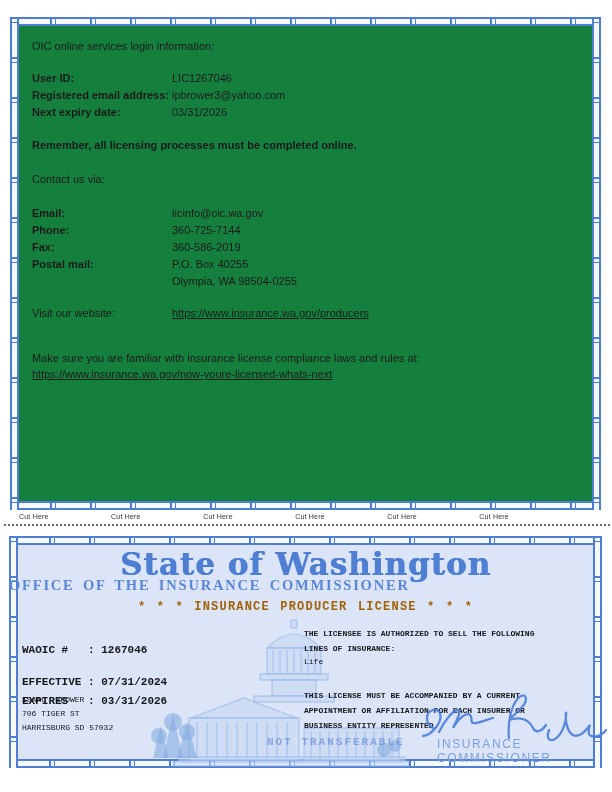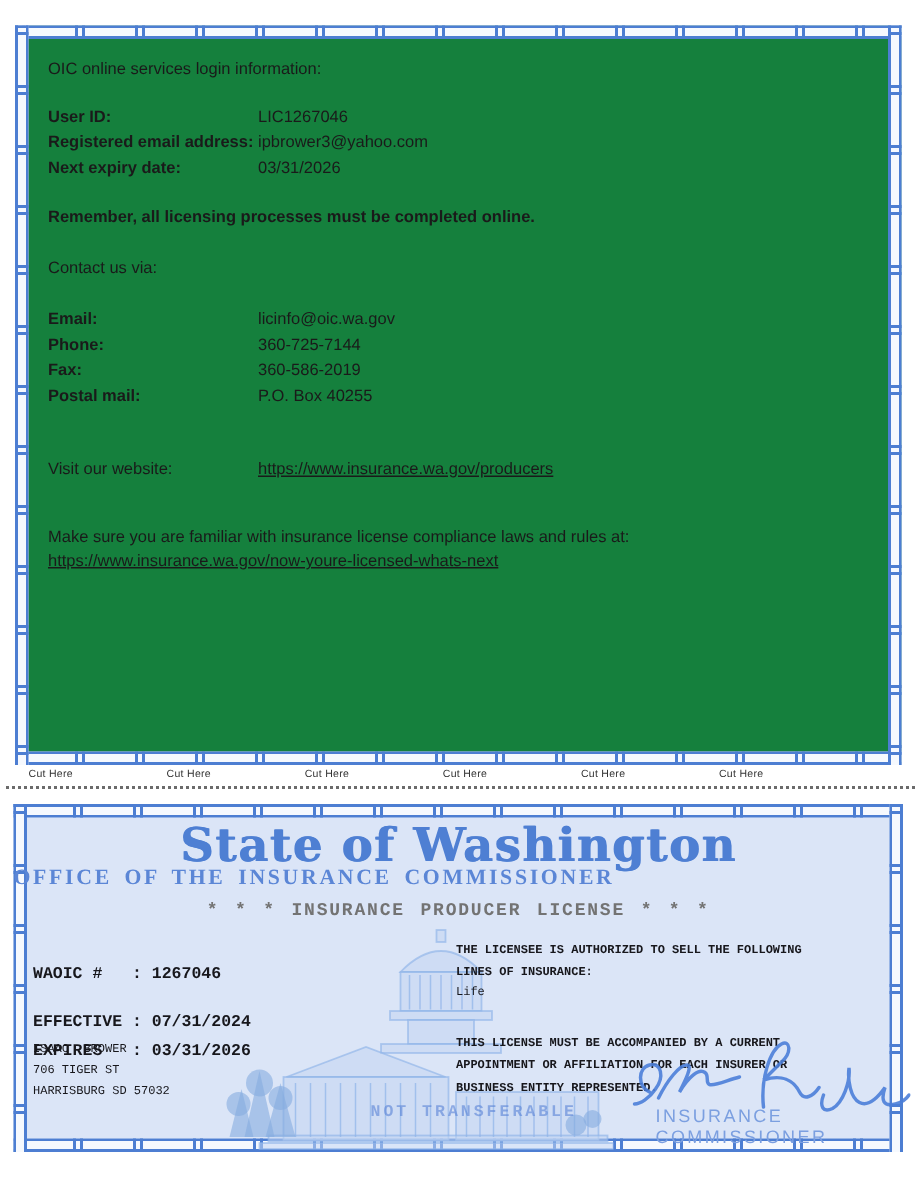--- a/index.html
+++ b/index.html
@@ -65,34 +65,35 @@
     font-size:31px; color:#4e7fd3; letter-spacing:1px;
     text-shadow:0.6px 0 0 #4e7fd3;
   }
   .office-title {
     position:absolute; top:41px; left:0; right:0; text-align:left;
     font-family:"Liberation Serif", serif; font-weight:bold;
     font-size:14.5px; color:#5b86d6; letter-spacing:1.8px; word-spacing:3px;
   }
   .banner {
     position:absolute; top:64px; left:0; right:0; text-align:center;
-    font-weight:bold; font-size:12px; letter-spacing:1.2px; word-spacing:2px; color:#737373;
+    font-weight:bold; font-size:12px; letter-spacing:1.2px; word-spacing:2px; color:#a16207;
   }
   .mono-line { position:absolute; white-space:pre; }
   .big-line  { font-size:11px; font-weight:bold;margin-top:18px; }
   .sm-line   { font-size:8px;  font-weight:normal; }
   .rcol {
     position:absolute; left:295px; width:238px;
     font-size:8px; font-weight:bold; line-height:15px;
   }
   .life-line { position:absolute; left:295px; font-size:8px; font-weight:normal; }
   .not-transferable {
     position:absolute; left:238px; top:200px;
     font-size:11px; font-weight:bold; letter-spacing:2px;
     color:rgba(92,133,214,0.62);
+    padding-left:20px;
   }
   .commissioner-label {
     position:absolute; left:428px; top:201px;
     font-family:"Liberation Sans", sans-serif;
     font-size:12px; letter-spacing:1.6px; color:#7b9fe0;
   }
   .capitol-wm { position:absolute; left:130px; top:82px; width:270px; height:150px; }
   .signature  { position:absolute; left:408px; top:152px; width:190px; height:62px; }
 </style>
 </head>
@@ -131,20 +132,23 @@
     <span class="lbl">Phone:</span>
     <span class="val">360-725-7144</span>
   </div>
   <div class="row" style="top:224px">
     <span class="lbl">Fax:</span>
     <span class="val">360-586-2019</span>
   </div>
   <div class="row" style="top:241px">
     <span class="lbl">Postal mail:</span>
     <span class="val">P.O. Box 40255</span>
+  </div>
+  <div class="row" style="top:258px">
+    <span class="val">Olympia, WA 98504-0255</span>
   </div>
 
   <div class="row" style="top:290px">
     <span>Visit our website:</span>
     <a href="#" class="val ulink">https://www.insurance.wa.gov/producers</a>
   </div>
 
   <div class="abs" style="top:335px">Make sure you are familiar with insurance license compliance laws and rules at:</div>
   <a href="#" class="abs ulink" style="top:351px">https://www.insurance.wa.gov/now-youre-licensed-whats-next</a>
 </div>

